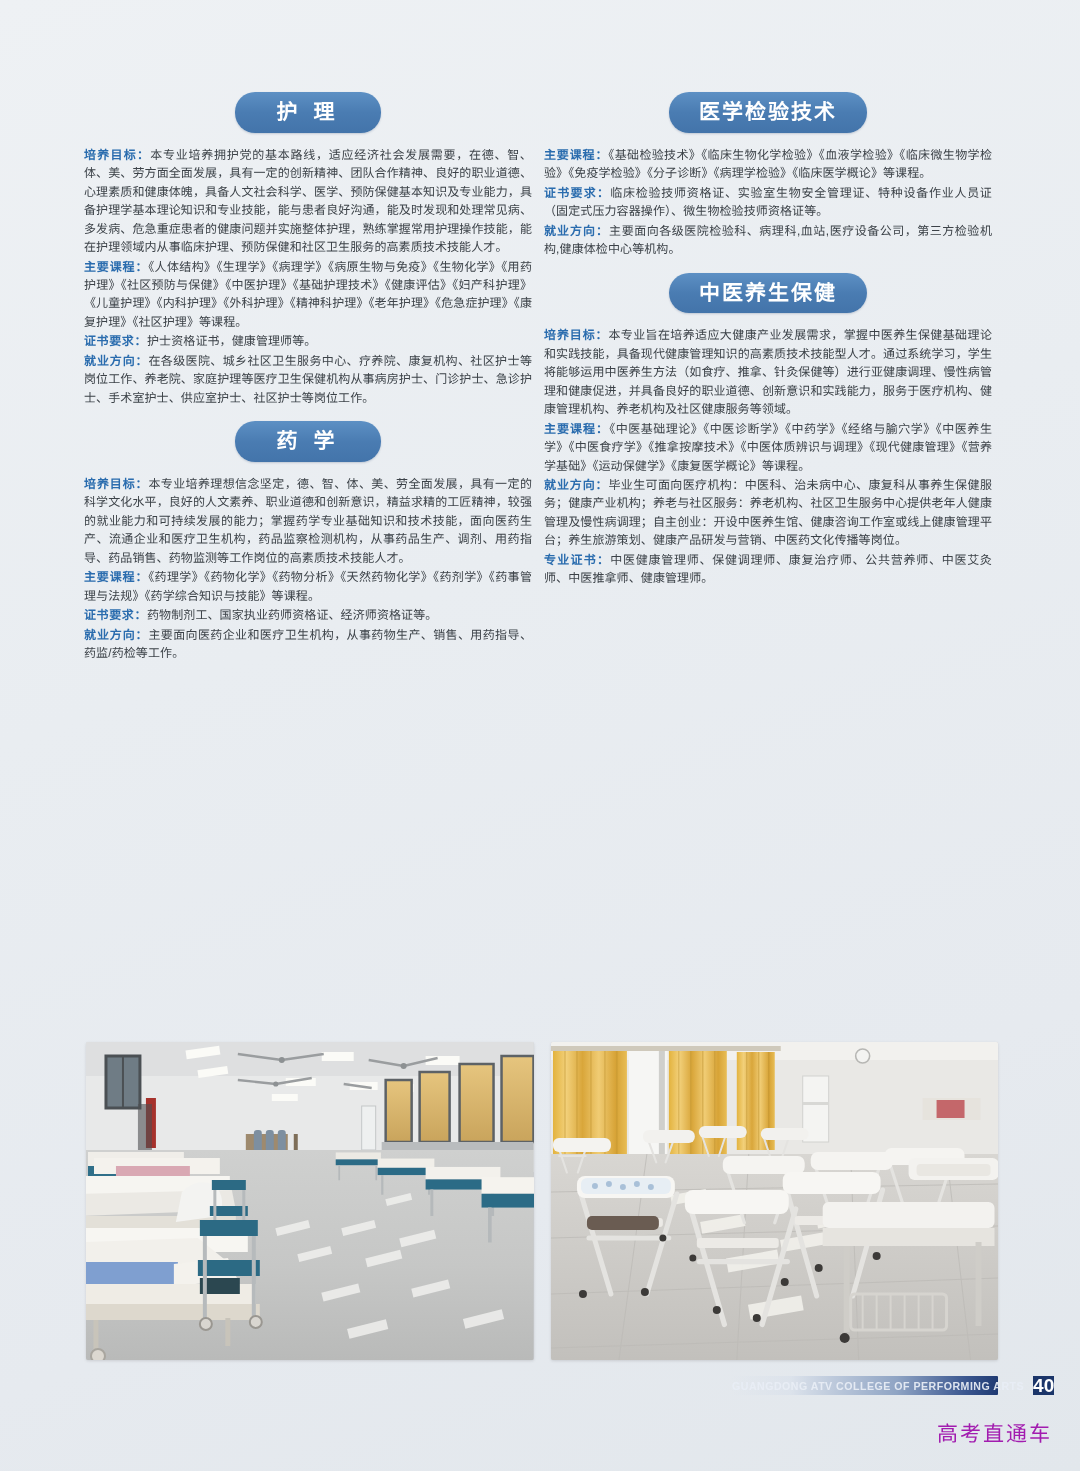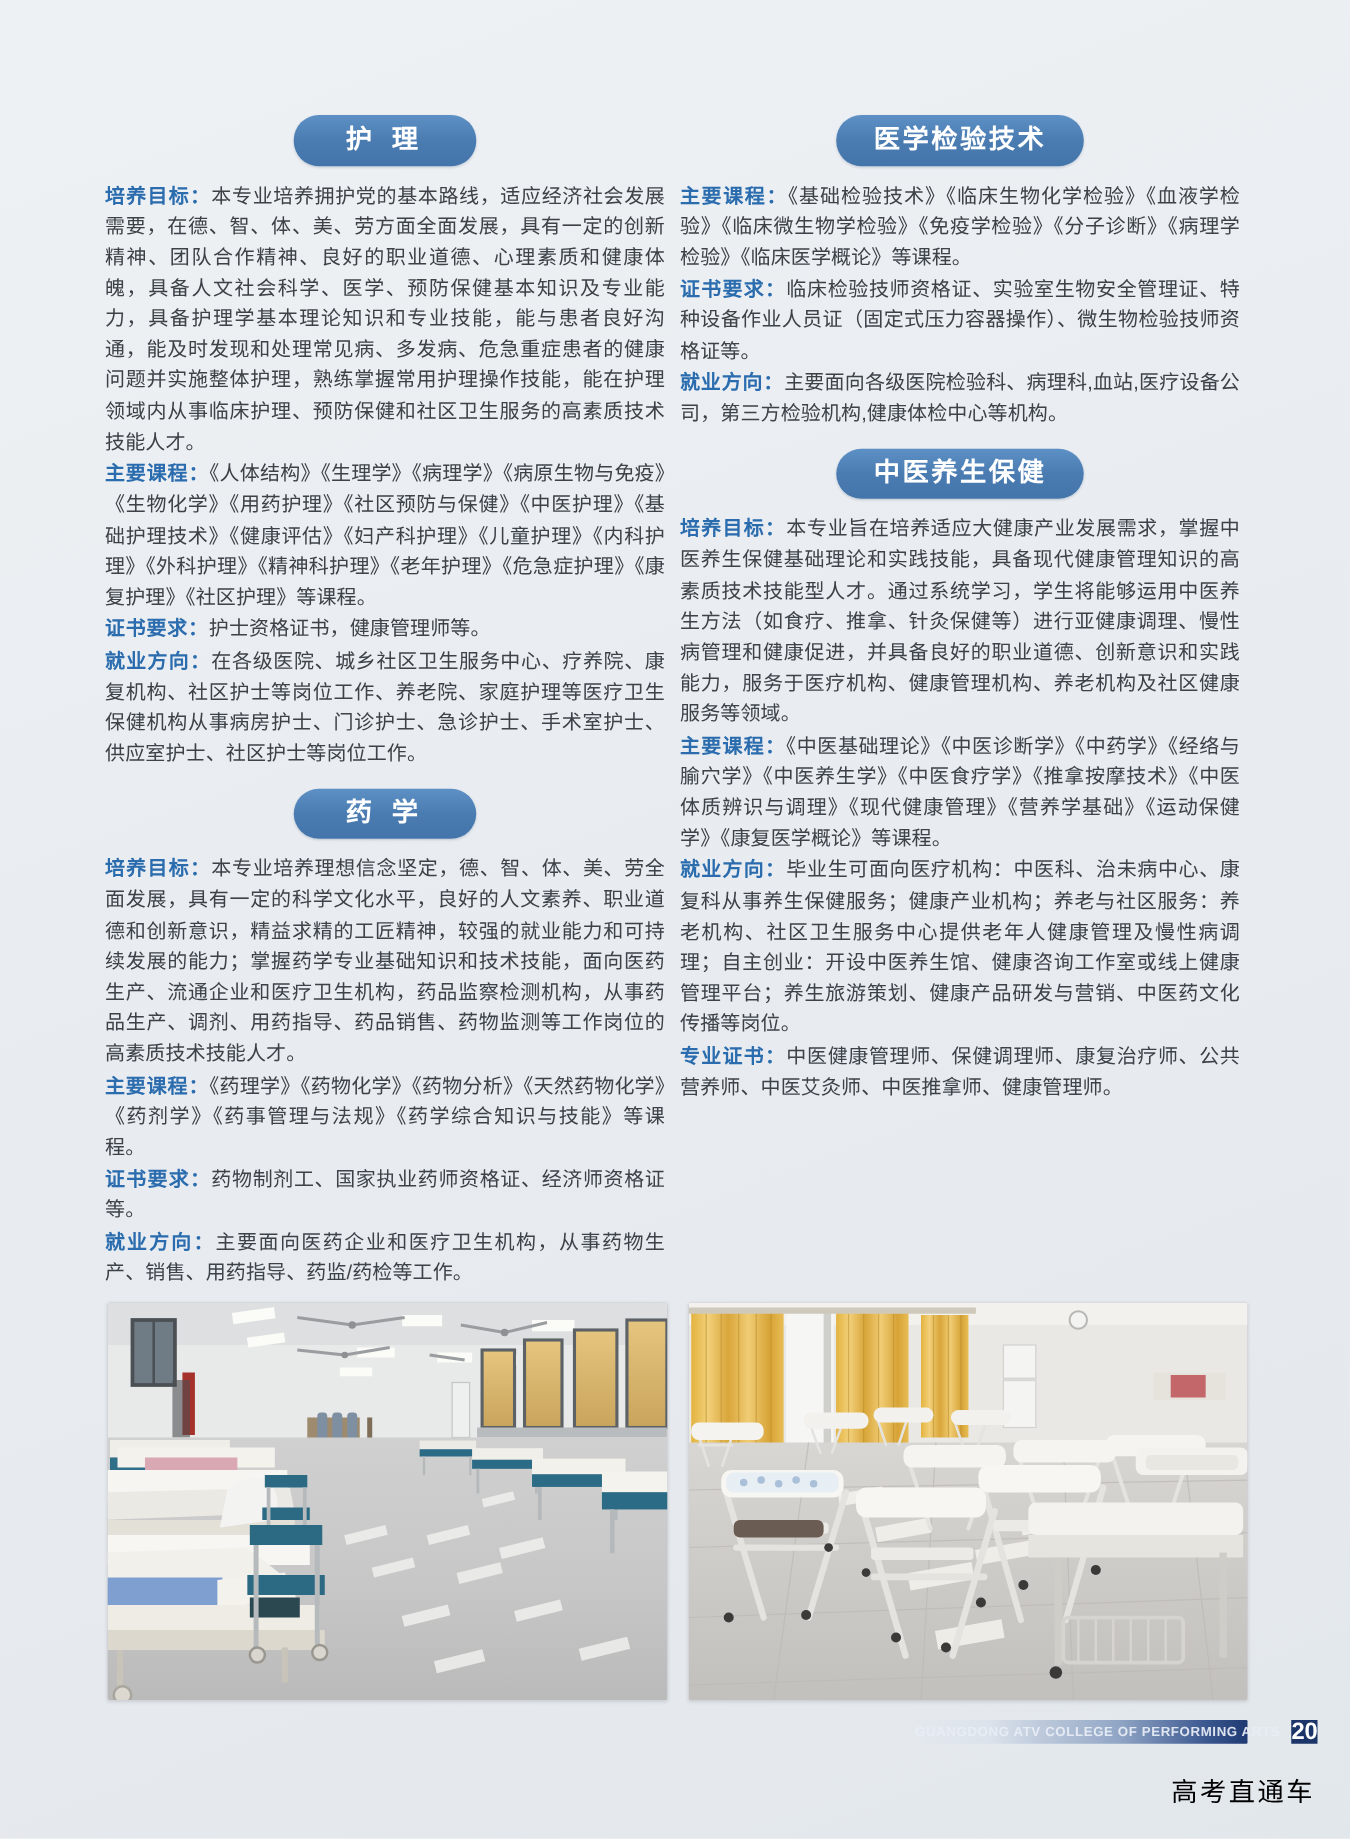--- a/index.html
+++ b/index.html
@@ -58,21 +58,21 @@
     box-shadow: 0 1px 2px rgba(40,70,110,0.22);
     text-align: center;
     white-space: nowrap;
   }
   .pill.wide { padding-left: 30px; padding-right: 30px; letter-spacing: 2px; }
 
   .section { margin-bottom: 14px; }
 
   
   .para {
-    font-size: 16px;
+    font-size: 12px;
     line-height: 1.54;
     text-align: justify;
     text-justify: inter-ideograph;
     color: #3c4248;
     margin: 0 0 1px 0;
     letter-spacing: 0.1px;
   }
   .lbl {
     color: #2a6cae;
     font-weight: bold;
@@ -133,21 +133,21 @@
     display: flex;
     align-items: center;
     justify-content: center;
   }
 
   .watermark {
     position: absolute;
     right: 28px;
     top: 1417px;
     font-size: 21px;
-    color: #000000;
+    color: #a21caf;
     letter-spacing: 2px;
     font-family: "DejaVu Sans", "Liberation Sans", sans-serif;
   }
 </style>
 </head>
 <body>
 
 <div class="page">
 
   <div class="columns">
@@ -536,18 +536,18 @@
             <circle cx="112" cy="196" r="3.5"></circle>
           <circle cx="326" cy="214" r="4"></circle>
             <circle cx="294" cy="296" r="5"></circle>
         </g>
       </svg>
     </div>
   </div>
 
   <div class="footer-bar">
     <div class="footer-name">GUANGDONG ATV COLLEGE OF PERFORMING ARTS</div>
-    <div class="footer-page">20</div>
+    <div class="footer-page">40</div>
   </div>
 
   <div class="watermark">高考直通车</div>
 
 </div>
 
 </body></html>

